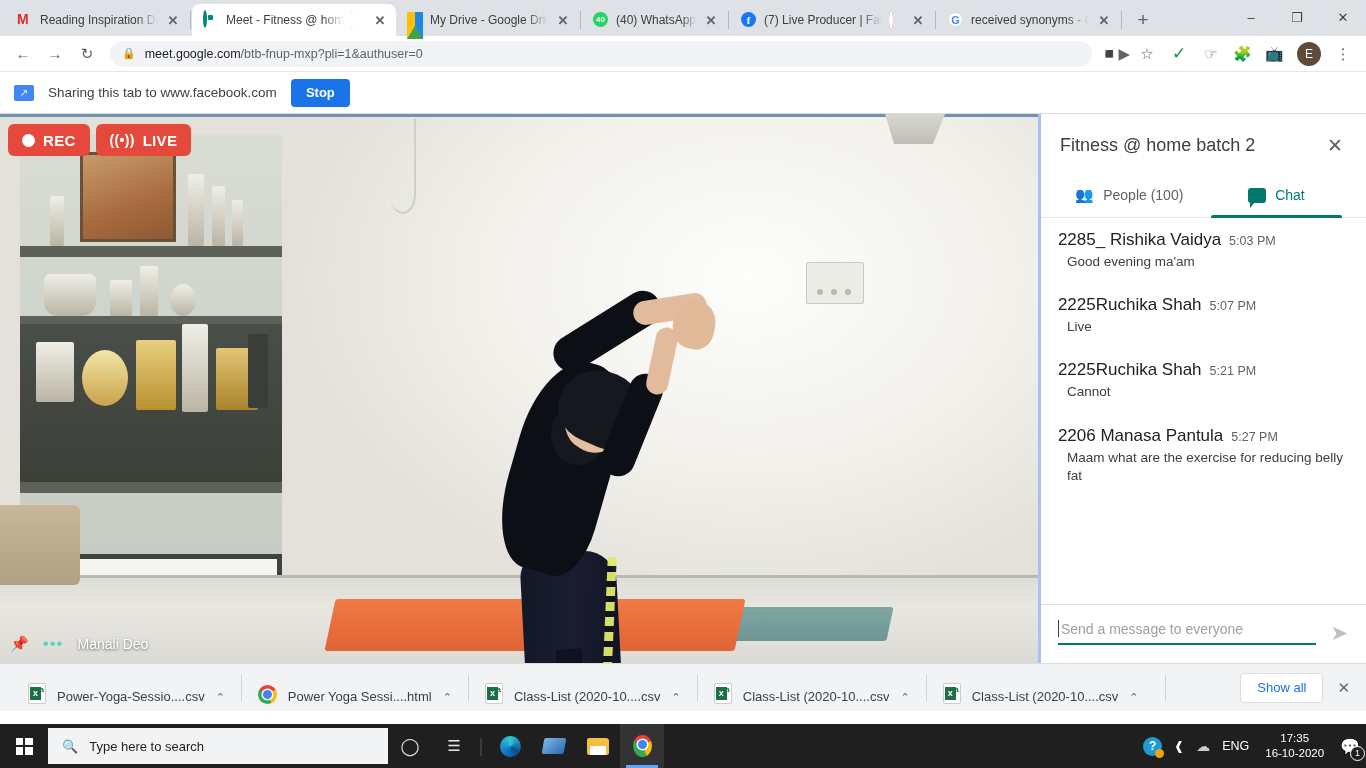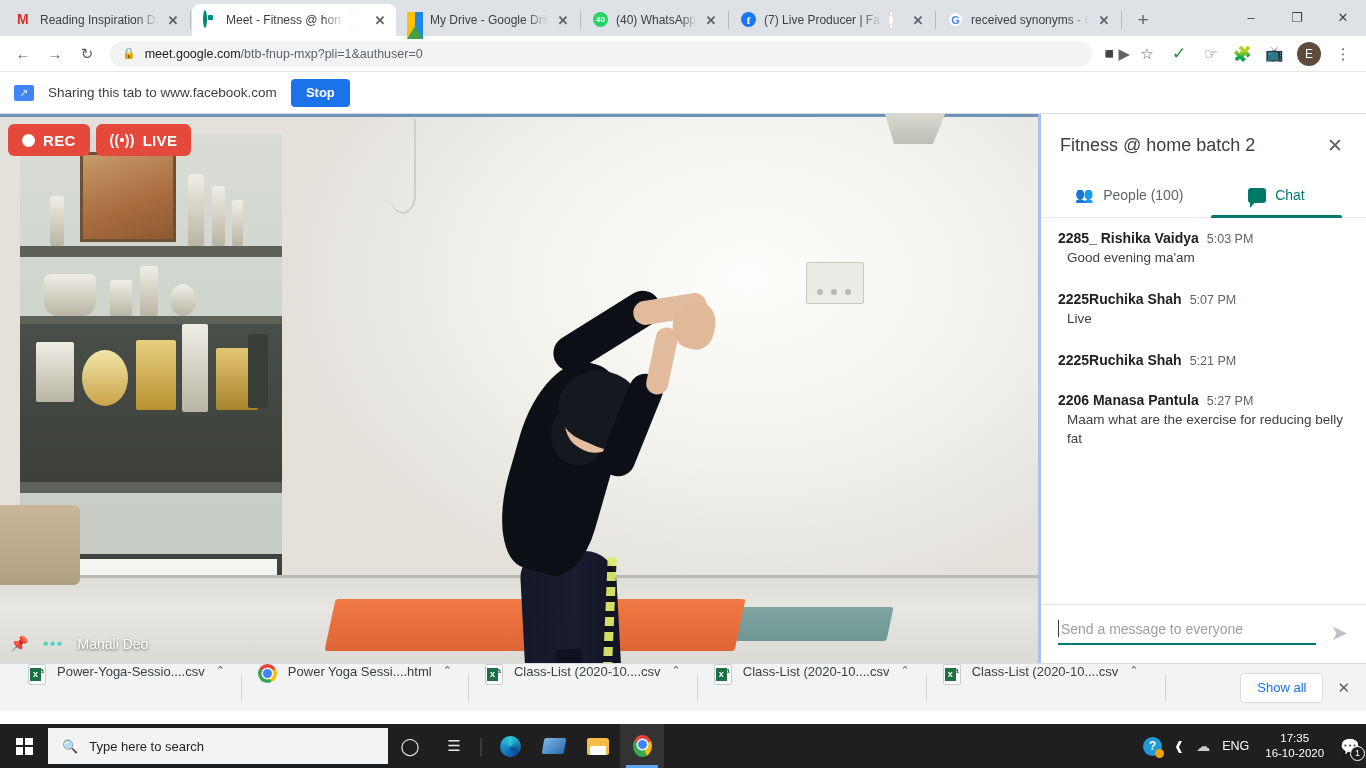--- a/index.html
+++ b/index.html
@@ -284,21 +284,21 @@
     width: 42px; height: 16px; border-radius: 8px; background: #80bdb4;
     position: relative;
   }
   .switch .knob {
     position: absolute; right: -2px; top: -4px; width: 24px; height: 24px;
     border-radius: 50%; background: #00796b;
   }
   .msgs { flex: 1 1 auto; padding: 12px 18px 0 18px; overflow: hidden; }
   .msg { margin-bottom: 24px; }
   .msg-head { display: flex; align-items: baseline; gap: 8px; }
-  .msg-author { font-size: 14px; font-weight: 700; color: #202124; }
+  .msg-author { font-size: 17px; font-weight: 400; color: #202124; }
   .msg-time { font-size: 12.5px; color: #5f6368; }
   .msg-body { font-size: 13.5px; color: #3c4043; margin-top: 3px; line-height: 1.35; margin-left: 9px; }
   .composer {
     border-top: 1px solid #e0e0e0; padding: 16px 18px 18px 18px;
     display: flex; align-items: center; gap: 14px;
   }
   .cbox {
     flex: 1 1 auto; border-bottom: 2px solid #00796b; padding-bottom: 6px;
     position: relative;
   }
@@ -313,21 +313,21 @@
     background: #a9c0f5;
   }
 
   
   .downloads {
     height: 48px; background: #f1f3f4; border-top: 1px solid #dadce0;
     display: flex; align-items: center; padding: 0 12px; gap: 0;
     position: relative;
   }
   .dl {
-    display: flex; align-items: flex-start; gap: 11px; padding: 0 16px;
+    display: flex; align-items: flex-end; gap: 11px; padding: 8px 16px;
     height: 48px; font-size: 13px; color: #3c4043; white-space: nowrap;
   }
   .dl .fname { max-width: 150px; overflow: hidden; }
   .dl .chev { color: #5f6368; font-size: 11px; }
   .dlsep { width: 1px; height: 26px; background: #cfd3d6; }
   .xls-ico {
     width: 18px; height: 21px; background: #fff; border: 1px solid #c9ccd0;
     position: relative; border-radius: 2px; flex: 0 0 18px;
   }
   .xls-ico::before {
@@ -653,20 +653,21 @@
             <span class="msg-author">2225Ruchika Shah</span>
             <span class="msg-time">5:07 PM</span>
           </div>
           <div class="msg-body">Live</div>
         </div>
         <div class="msg">
           <div class="msg-head">
             <span class="msg-author">2225Ruchika Shah</span>
             <span class="msg-time">5:21 PM</span>
           </div>
+          <div class="msg-body">Cannot</div>
         </div>
         <div class="msg">
           <div class="msg-head">
             <span class="msg-author">2206 Manasa Pantula</span>
             <span class="msg-time">5:27 PM</span>
           </div>
           <div class="msg-body">Maam what are the exercise for reducing belly fat</div>
         </div>
       </div>
 

